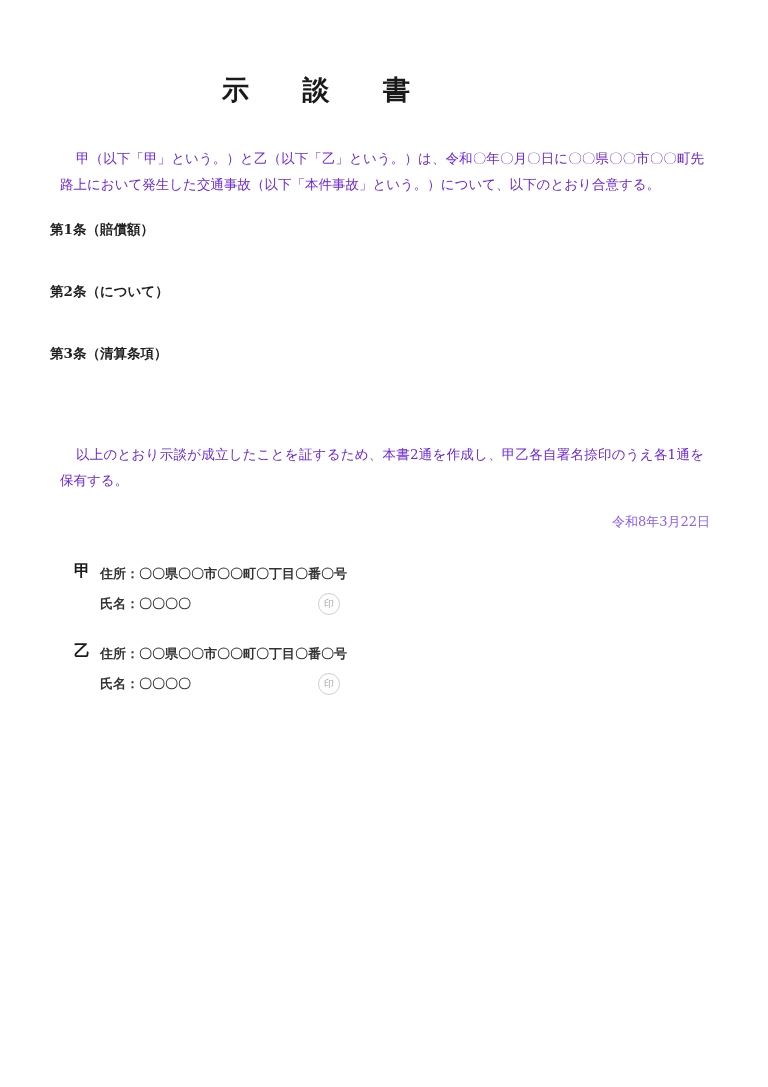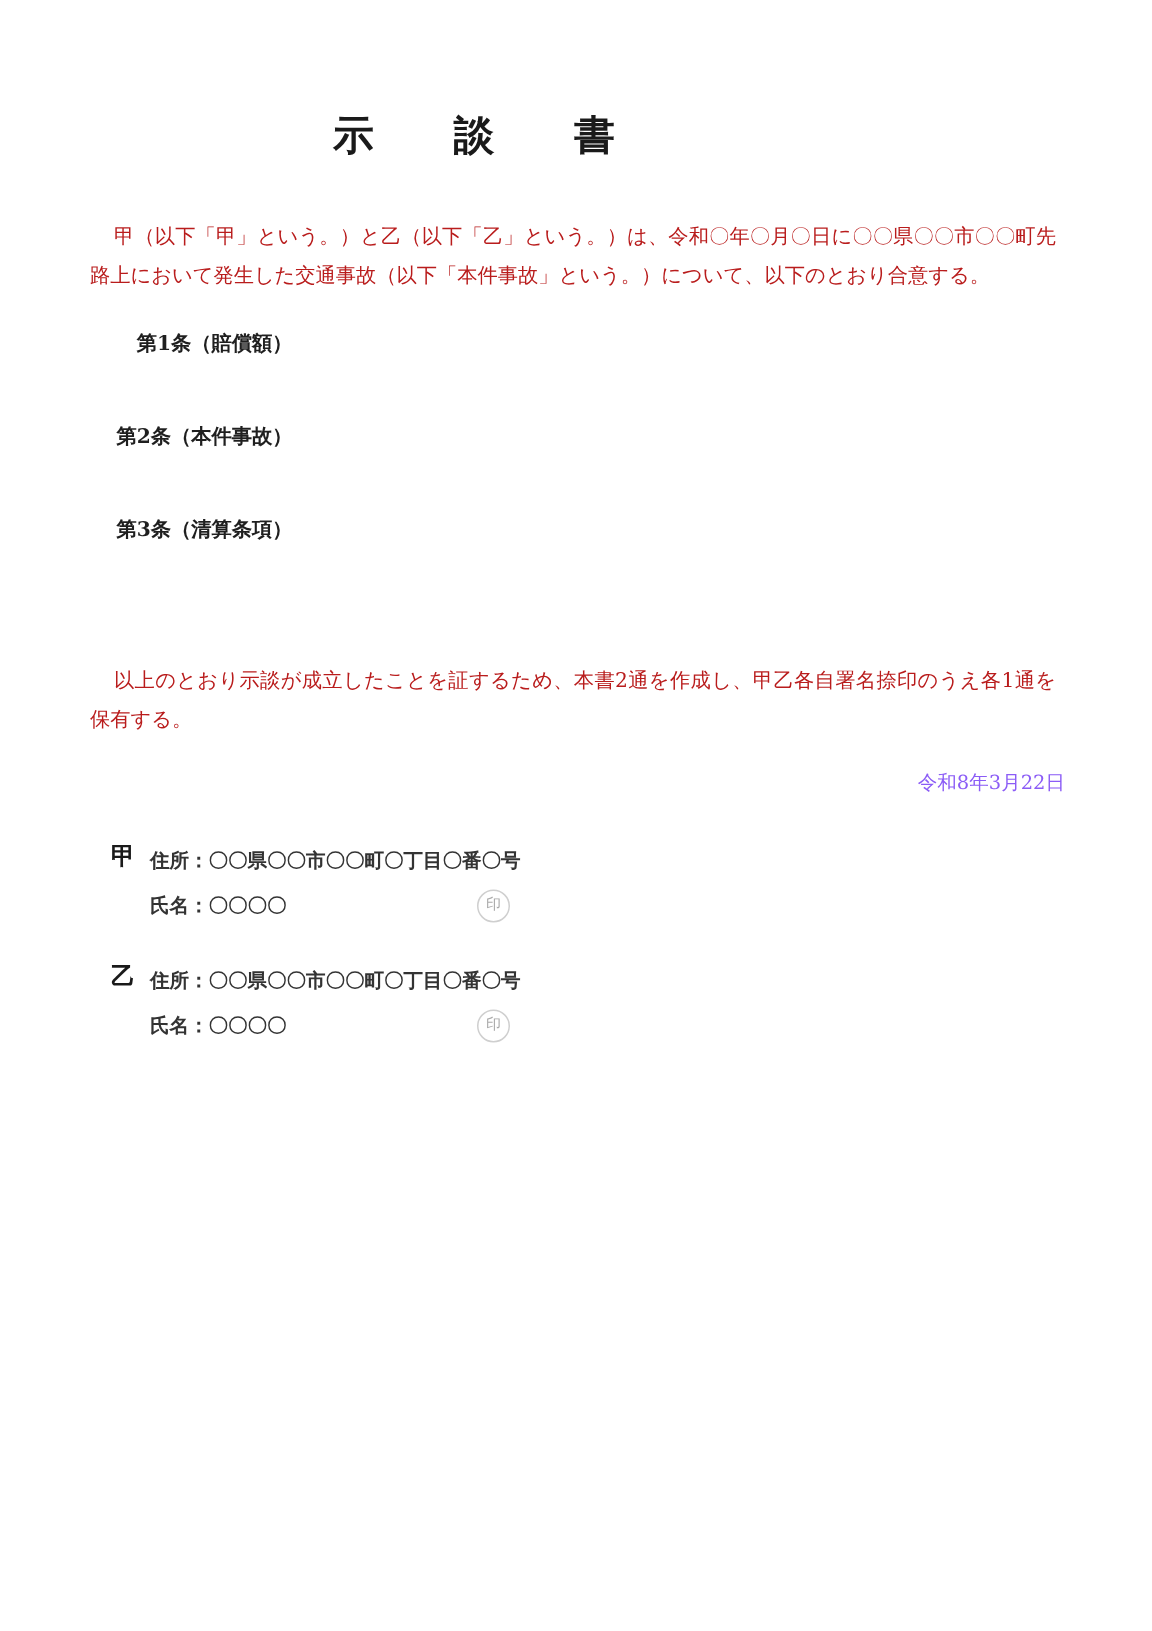--- a/index.html
+++ b/index.html
@@ -9,26 +9,26 @@
     color: #2a2a2a;
   }
   .title {
     position: absolute; top: 72px; left: 0; width: 632px;
     text-align: center; font-size: 27px; font-weight: bold;
     letter-spacing: 0; color: #1a1a1a;
   }
   .title span { display: inline-block; margin: 0 22px; }
   .para {
     position: absolute; left: 60px; width: 644px;
-    font-size: 13.5px; line-height: 26px; color: #b91c1c;
+    font-size: 13.5px; line-height: 26px; color: #6d28d9;
     text-indent: 16px; text-align: justify;
   }
   .article {
-    position: absolute; left: 66px; width: 640px; display: flex;
-    font-size: 13.5px; line-height: 26px; color: #333; text-align: right;
+    position: absolute; left: 50px; width: 640px; display: flex;
+    font-size: 13.5px; line-height: 26px; color: #333;
   }
   .article .label { width: 129px; flex: none; font-weight: bold; color: #1f1f1f; }
   .article .body { flex: 1; }
   .date {
     position: absolute; top: 513px; right: 58px;
     font-size: 13px; color: #8b5cf6;
   }
   .party {
     position: absolute; left: 74px; width: 400px;
   }
@@ -53,21 +53,21 @@
   <span>書</span>
 </div>
 
 <div class="para" style="top:145px;">甲（以下「甲」という。）と乙（以下「乙」という。）は、令和〇年〇月〇日に〇〇県〇〇市〇〇町先路上において発生した交通事故（以下「本件事故」という。）について、以下のとおり合意する。</div>
 
 <div class="article" style="top:216px;">
   <div class="label">第1条（賠償額）</div>
 </div>
 
 <div class="article" style="top:278px;">
-  <div class="label">第2条（本件事故）</div>
+  <div class="label">第2条（について）</div>
 </div>
 
 <div class="article" style="top:340px;">
   <div class="label">第3条（清算条項）</div>
 </div>
 
 <div class="para" style="top:441px;">以上のとおり示談が成立したことを証するため、本書2通を作成し、甲乙各自署名捺印のうえ各1通を保有する。</div>
 
 <div class="date">令和8年3月22日</div>
 

